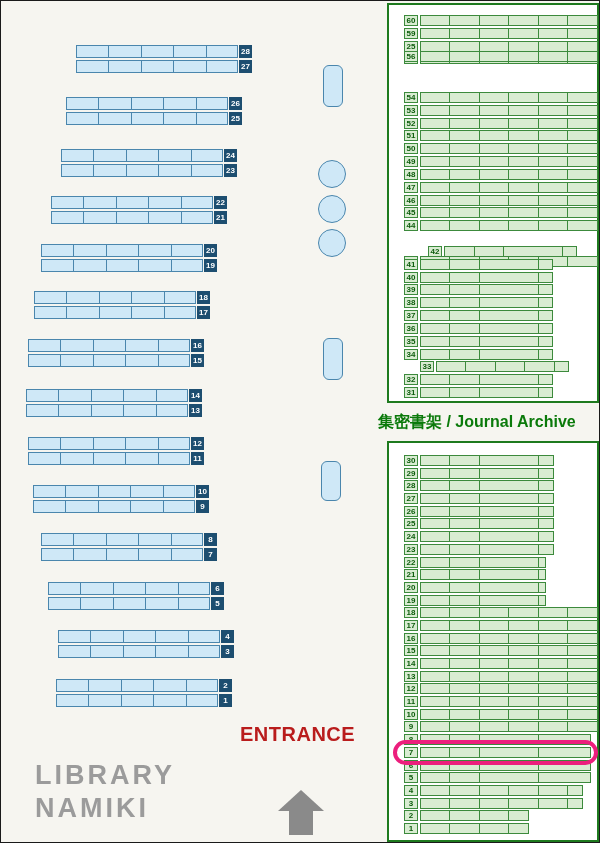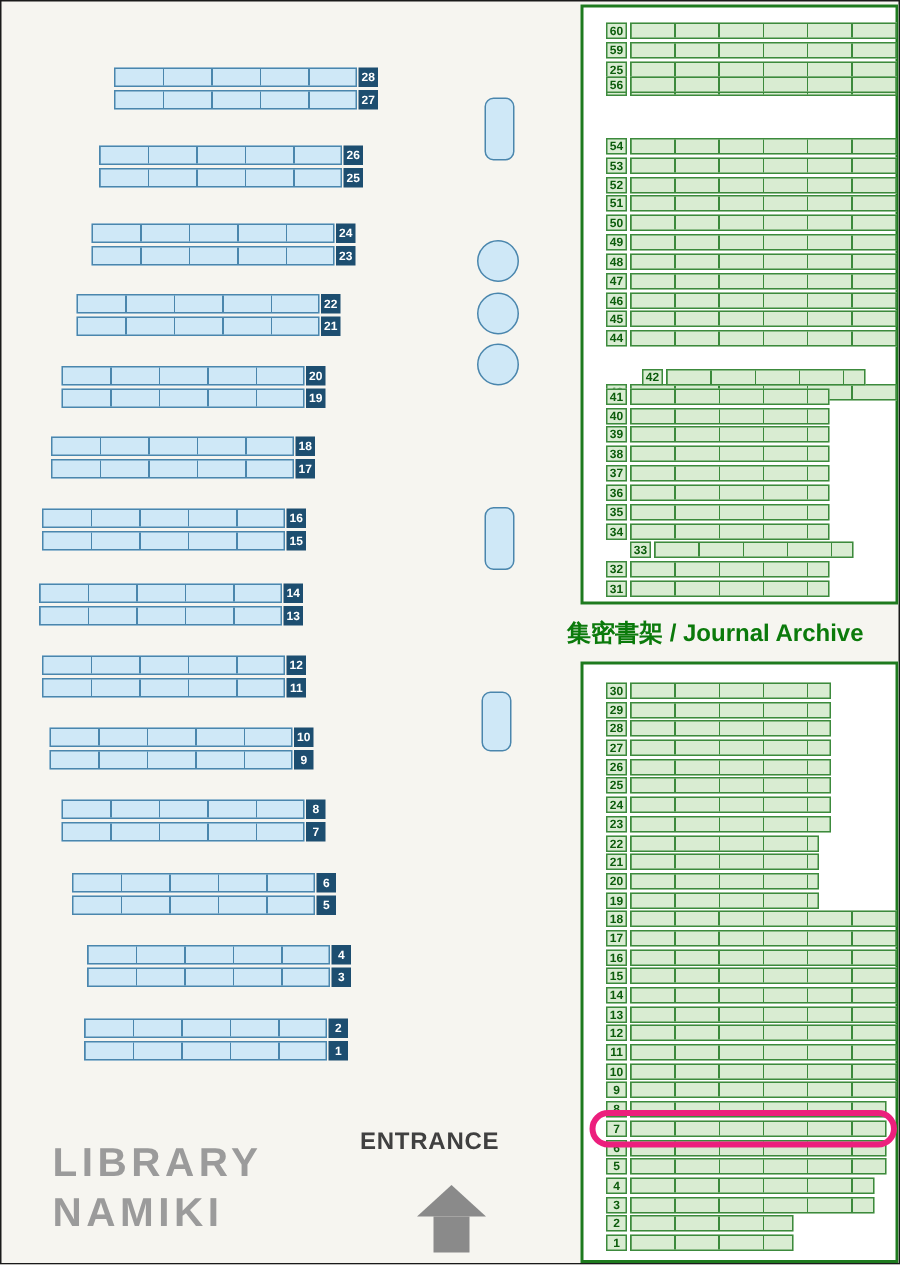--- a/index.html
+++ b/index.html
@@ -59,22 +59,22 @@
   #row-highlight{
     position:absolute;left:392px;width:205px;height:25px;box-sizing:border-box;
     border:4px solid #ec1f7d;border-radius:13px;background:transparent;z-index:5;
   }
   
   #library-name{
     position:absolute;left:34px;top:758px;color:#9b9b9b;
     font-weight:bold;font-size:27px;line-height:33px;letter-spacing:3px;
   }
   #entrance-label{
-    position:absolute;left:239px;top:752px;color:#404040;
-    font-weight:bold;font-size:16px;letter-spacing:0.5px;
+    position:absolute;left:239px;top:722px;color:#b91c1c;
+    font-weight:bold;font-size:20px;letter-spacing:0.5px;
   }
   #arrow-head{
     position:absolute;left:277px;top:789px;width:0;height:0;
     border-left:23px solid transparent;border-right:23px solid transparent;
     border-bottom:21px solid #8a8a8a;
   }
   #arrow-stem{
     position:absolute;left:288px;top:810px;width:24px;height:24px;background:#8a8a8a;
   }
   .layer{position:absolute;left:0;top:0;width:100%;height:100%;}

